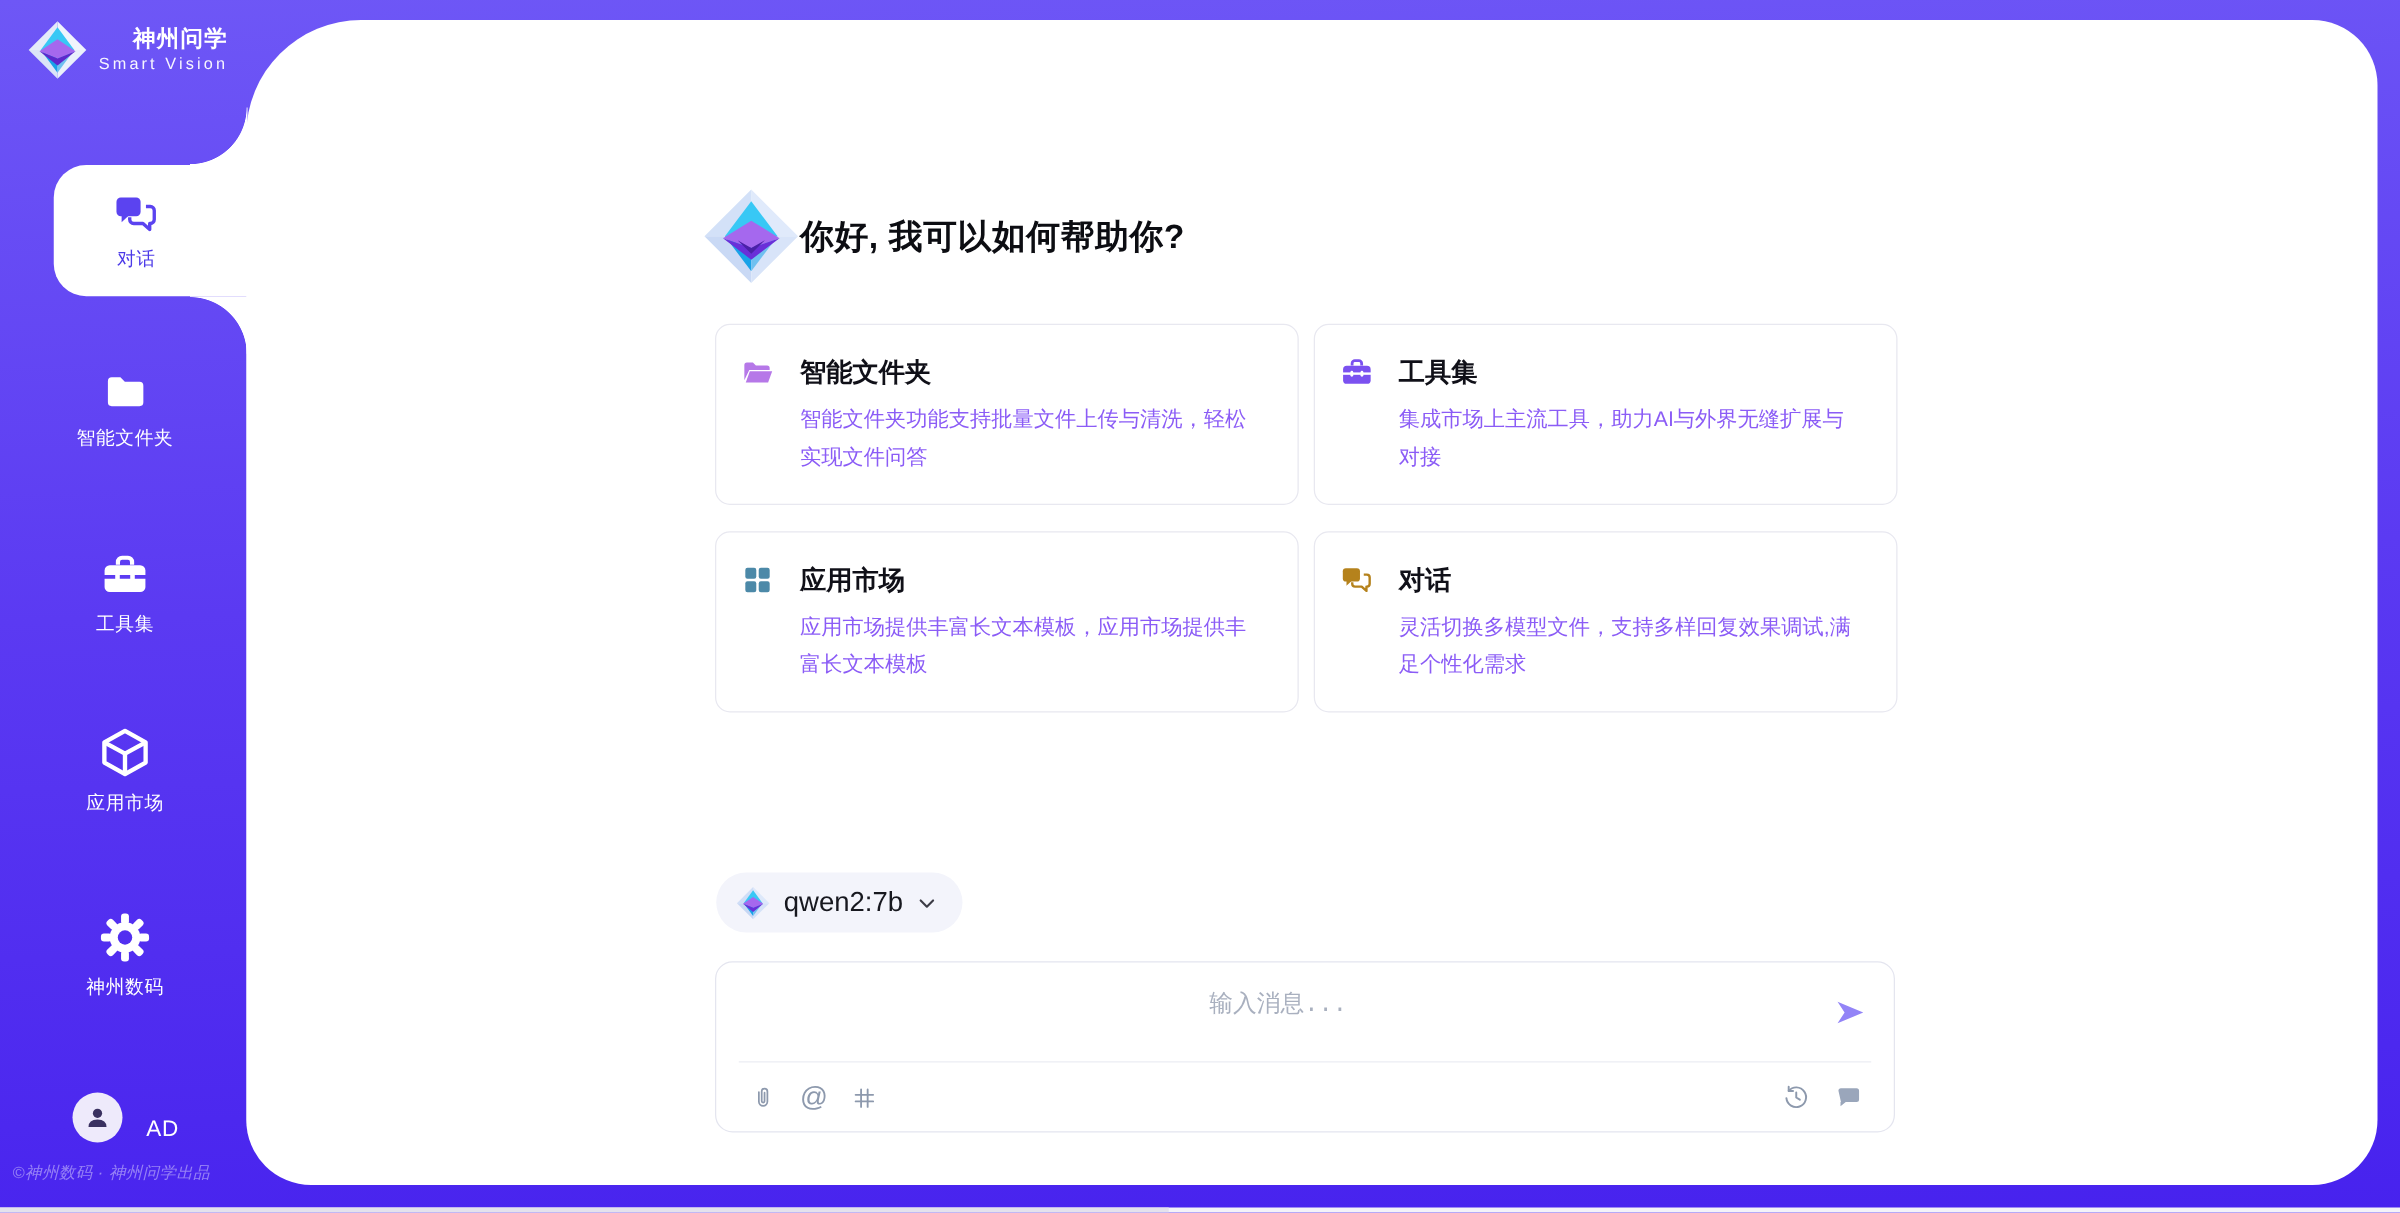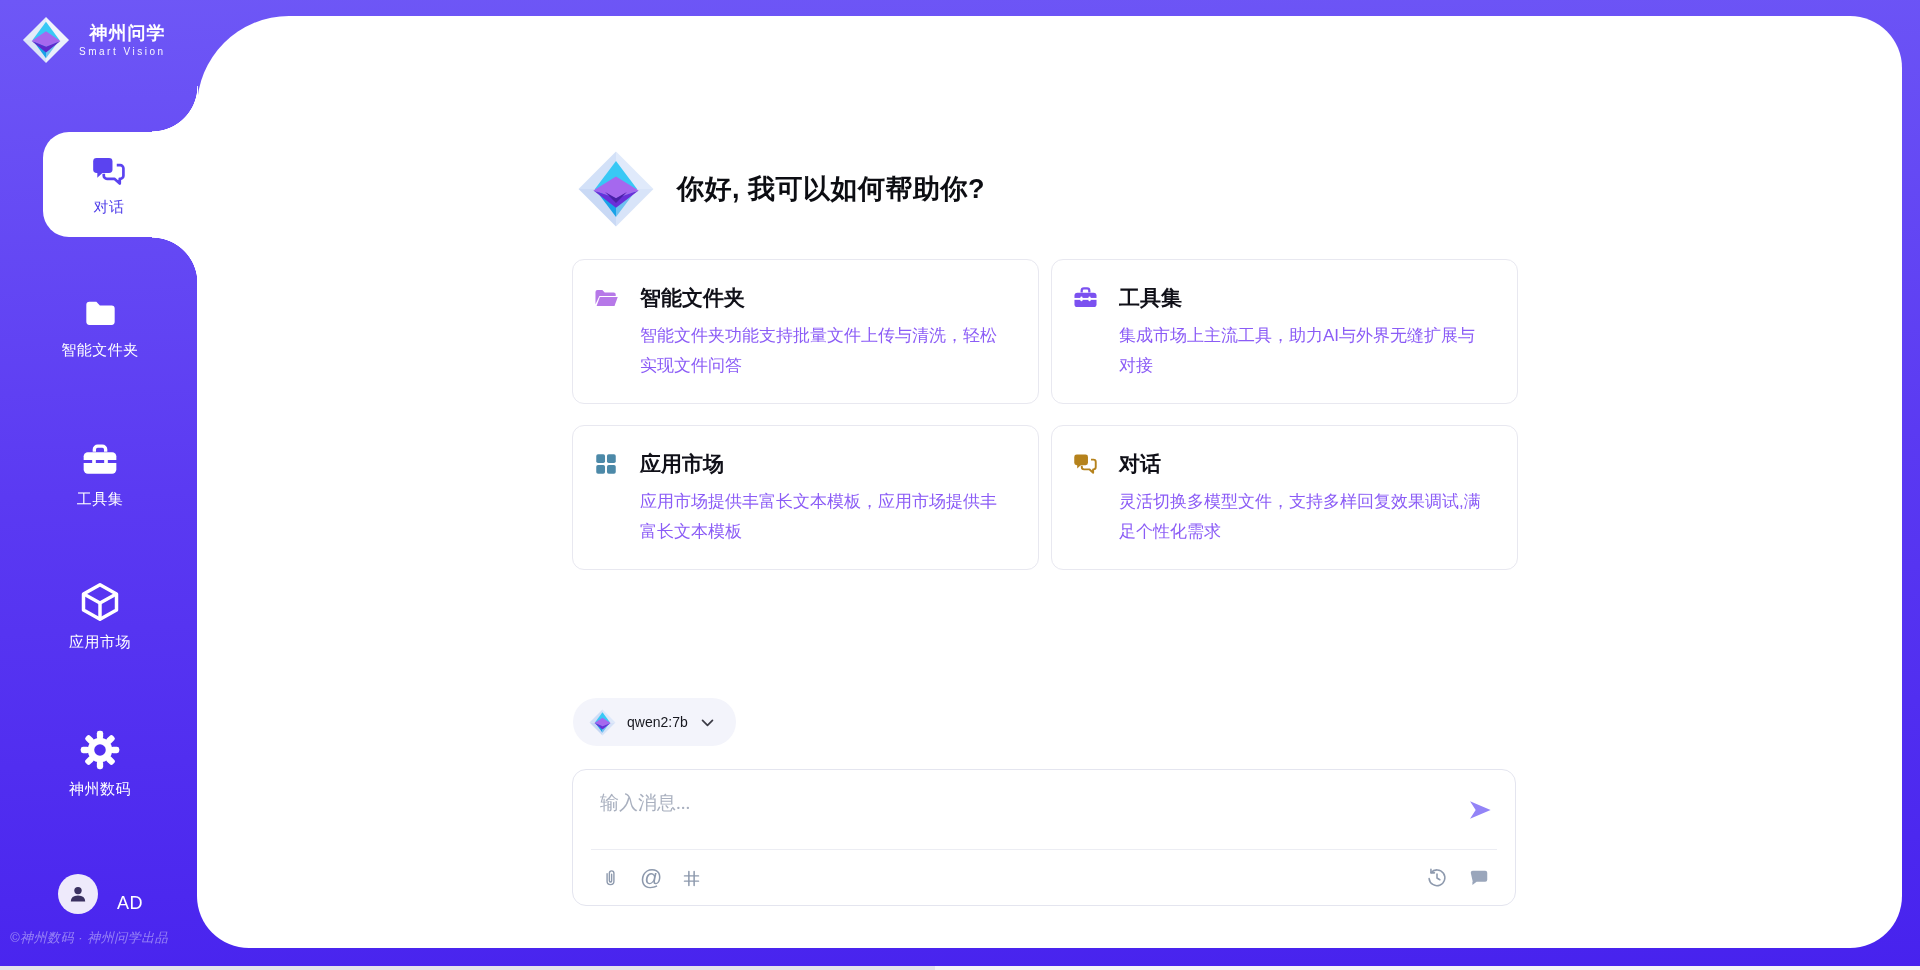--- a/index.html
+++ b/index.html
@@ -14,21 +14,21 @@
   .main {
     position:absolute; left:197px; top:16px; width:1705px; height:932px;
     background:#ffffff;
     border-radius:92px 52px 52px 52px;
   }
 
   
   .logo { position:absolute; left:22px; top:16px; display:flex; align-items:center; gap:9px; }
   .logo-text { color:#fff; line-height:1.15; }
   .logo-title { font-size:18px; font-weight:700; letter-spacing:1px;text-align:right; }
-  .logo-sub { font-size:10px; letter-spacing:2.5px; margin-top:2px; opacity:.95; }
+  .logo-sub { font-size:13px; letter-spacing:2.5px; margin-top:2px; opacity:.95; }
 
   .tab-active {
     position:absolute; left:43px; top:132px; width:158px; height:105px;
     background:#fff; border-radius:26px 0 0 26px; z-index:2;
     display:flex; flex-direction:column; align-items:center; justify-content:center;
     padding-right:26px; cursor:pointer;
   }
   .tab-curve { position:absolute; width:46px; height:46px; z-index:2; }
   .tab-curve.top { left:152px; top:86px;
     background:radial-gradient(46px at 0 0, rgba(0,0,0,0) 45px, #fff 45.6px); }
@@ -47,21 +47,21 @@
   .user-row { position:absolute; left:58px; top:874px; display:flex; align-items:flex-end; gap:19px; cursor:pointer; }
   .avatar { width:40px; height:40px; border-radius:50%; background:#eeeafb; display:flex; align-items:center; justify-content:center; }
   .user-name { color:#fff; font-size:18px; letter-spacing:.5px; }
 
   .side-footer {
     position:absolute; left:10px; top:929px; color:rgba(255,255,255,.42);
     font-size:13px; white-space:nowrap; letter-spacing:.5px;font-style:italic;
   }
 
   
-  .greet { position:absolute; left:380px; top:134px; display:flex; align-items:center; gap:22px; }
+  .greet { position:absolute; left:365px; top:134px; display:flex; align-items:center; }
   .greet-title { font-size:27px; font-weight:700; color:#0c0d12; letter-spacing:.5px; }
 
   
   .cards {
     position:absolute; left:375px; top:243px; width:946px;
     display:grid; grid-template-columns:1fr 1fr; column-gap:12px; row-gap:21px;
   }
   .card {
     background:#fff; border:1px solid #e8e8f0; border-radius:12px;
     min-height:131px; padding:24px 26px 22px 20px; cursor:pointer;
@@ -70,30 +70,30 @@
   .card-icon { width:27px; height:27px; display:flex; }
   .card-title { font-size:21px; font-weight:700; color:#101018; }
   .card-desc { margin:9px 0 0 47px; font-size:17px; line-height:30px; color:#8b5cf6; }
 
   
   .model-pill {
     position:absolute; left:376px; top:682px; height:48px; padding:0 20px 0 16px;
     background:#f3f4fb; border-radius:24px; display:inline-flex; align-items:center; gap:11px;
     cursor:pointer;
   }
-  .model-label { font-size:14px; color:#17181f; }
+  .model-label { font-size:22px; color:#17181f; }
 
   
   .composer {
     position:absolute; left:375px; top:753px; width:944px; height:137px;
     border:1px solid #e4e5ef; border-radius:14px; background:#fff;
   }
   .composer textarea {
     position:absolute; left:0; top:0; width:100%; height:78px; border:0; outline:0; resize:none;
-    padding:20px 70px 0 27px; font-family:Liberation Serif, serif; font-size:19px; color:#14532d; background:transparent;
+    padding:20px 70px 0 27px; font-family:Liberation Mono, monospace; font-size:19px; color:#14532d; background:transparent;text-align:center;
   }
   .composer textarea::placeholder { color:#a9b0bf; }
   .send-btn { position:absolute; right:22px; top:27px; width:26px; height:26px; cursor:pointer; }
   .comp-divider { position:absolute; left:18px; right:18px; top:79px; height:1px; background:#ecedf3; }
   .comp-toolbar {
     position:absolute; left:27px; right:25px; top:80px; height:56px;
     display:flex; align-items:center; gap:19px; color:#8d99ad;
   }
   .tool-ic { display:flex; align-items:center; cursor:pointer; }
   .at-glyph,.hash-glyph { font-size:22px; line-height:1; color:#8d99ad; }

